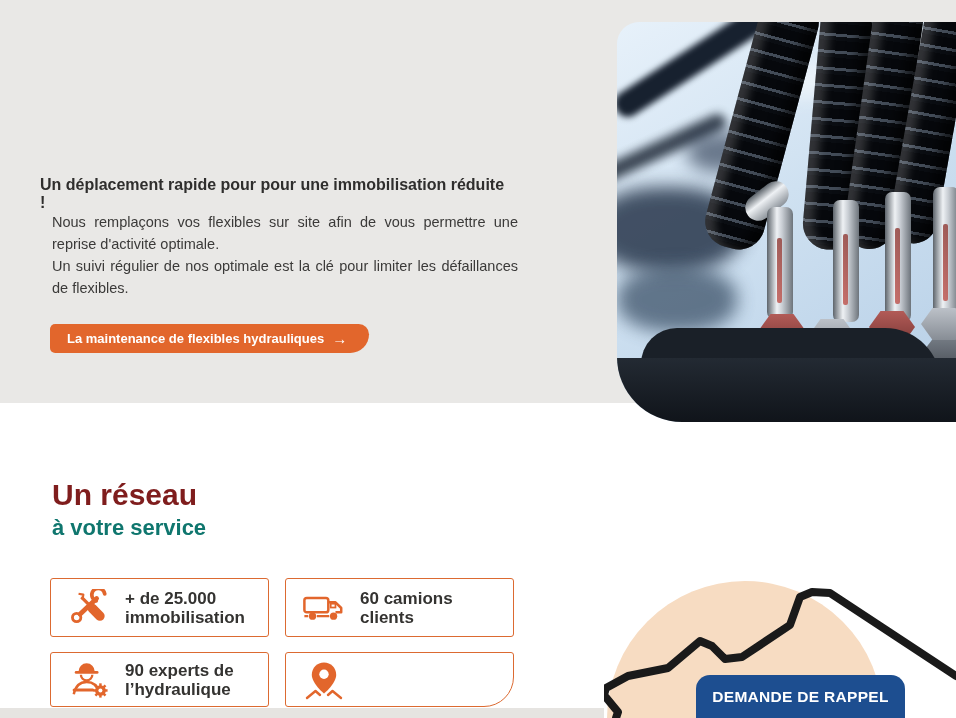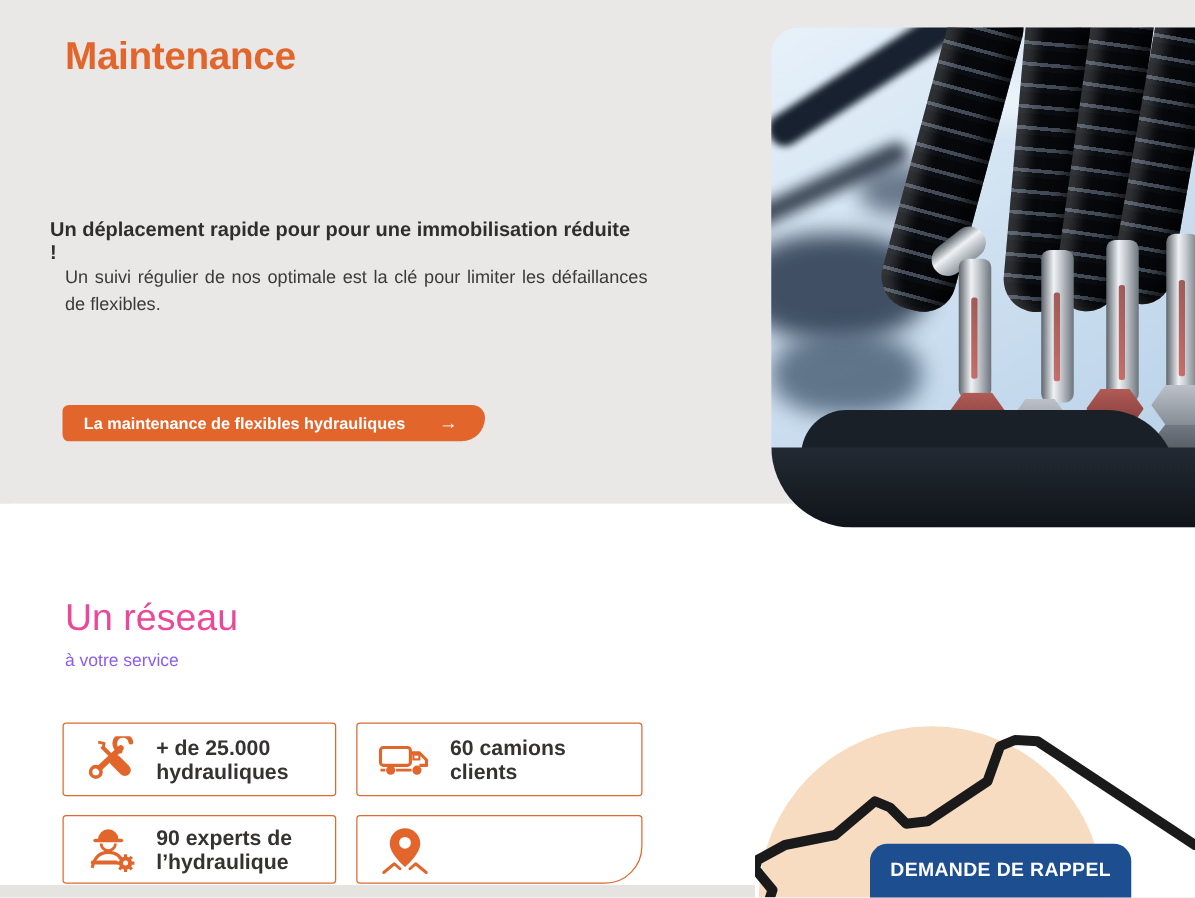--- a/index.html
+++ b/index.html
@@ -14,21 +14,21 @@
   .bottom-strip{position:absolute;left:0;top:708px;width:956px;height:10px;background:#e6e4e1;}
 
   
   .hero-title{position:absolute;left:52px;top:24px;margin:0;font-size:31px;line-height:41px;font-weight:bold;color:#e2662c;letter-spacing:-0.3px;}
   .hero-title span{display:block;}
   .hero-lead{position:absolute;left:40px;top:176px;width:470px;margin:0;font-size:16px;font-weight:bold;color:#2f2e2d;}
   .hero-body{position:absolute;left:52px;top:211px;width:466px;font-size:14.5px;line-height:22px;color:#3b3a39;text-align:justify;}
   .hero-body p{margin:0;}
   .cta{
     position:absolute;left:50px;top:324px;height:29px;
-    display:inline-flex;align-items:center;gap:27px;
+    display:inline-flex;align-items:center;gap:8px;
     padding:0 22px 0 17px;background:#e2662c;color:#ffffff;
     font-size:13px;font-weight:bold;border:none;cursor:pointer;
     border-radius:6px 12px 22px 6px;font-family:"Liberation Sans",sans-serif;
   }
   .cta .arrow{font-size:15px;font-weight:bold;line-height:1;}
 
   
   .hero-image{position:absolute;left:617px;top:22px;width:339px;height:400px;border-radius:22px 0 0 65px;overflow:hidden;}
   .hero-image *{position:absolute;}
   .sky{left:0;top:0;right:0;bottom:0;background:linear-gradient(150deg,#e7f1fa 0%,#cfe1f1 45%,#b5cee6 100%);}
@@ -68,22 +68,22 @@
   .nut.dark{background:linear-gradient(#7a818a,#51575f);height:30px;}
   .nut.n1{left:142px;top:292px;} .nut.n2{left:192px;top:297px;}
   .nut.n3{left:252px;top:289px;} .nut.n4{left:304px;top:286px;}
   .nut.n5{left:146px;top:318px;} .nut.n6{left:196px;top:323px;}
   .nut.n7{left:256px;top:315px;} .nut.n8{left:308px;top:312px;}
   .base-hump{left:24px;top:306px;width:300px;height:70px;background:#1a2028;border-radius:36px 56px 0 0;}
   .base-main{left:0;top:336px;width:339px;height:64px;background:linear-gradient(#232a33,#10141a);}
 
   
   .net-title{position:absolute;left:52px;top:476px;margin:0;}
-  .net-title .accent{display:block;font-size:30px;line-height:38px;font-weight:normal;color:#ec4899;}
-  .net-title .rest{display:block;font-size:14px;line-height:28px;font-weight:normal;color:#8b5cf6;}
+  .net-title .accent{display:block;font-size:30px;line-height:38px;font-weight:bold;color:#7f1d1d;}
+  .net-title .rest{display:block;font-size:22px;line-height:28px;font-weight:bold;color:#0f766e;}
   .card{
     position:absolute;background:#ffffff;border:1px solid #dc6a31;border-radius:3px;
     display:flex;align-items:center;padding-left:15px;gap:13px;box-sizing:border-box;
   }
   .card.c1{left:50px;top:578px;width:219px;height:59px;}
   .card.c2{left:285px;top:578px;width:229px;height:59px;}
   .card.c3{left:50px;top:652px;width:219px;height:55px;}
   .card.c4{left:285px;top:652px;width:229px;height:55px;border-radius:3px 3px 30px 3px;}
   .card .icon{width:46px;height:42px;flex:0 0 auto;display:flex;align-items:center;justify-content:center;}
   .card .txt{font-size:17px;line-height:19px;font-weight:600;color:#343331;}
@@ -101,26 +101,26 @@
   }
 </style>
 </head>
 <body>
 
 <div class="hero-bg"></div>
 <div class="main-bg"></div>
 <div class="bottom-strip"></div>
 
 <h1 class="hero-title">
-  <span>Maintenance</span>
 </h1>
 
 <p class="hero-lead">Un déplacement rapide pour pour une immobilisation réduite !</p>
 
 <div class="hero-body">
+  <p>Nous remplaçons vos flexibles sur site afin de vous permettre une reprise d'activité optimale.</p>
   <p>Un suivi régulier de nos optimale est la clé pour limiter les défaillances de flexibles.</p>
 </div>
 
 <button class="cta">
   <span>La maintenance de flexibles hydrauliques</span>
   <span class="arrow">→</span>
 </button>
 
 <div class="hero-image">
   <div class="sky"></div>
@@ -171,21 +171,21 @@
       <circle cx="9" cy="30" r="4.4" fill="none" stroke="#e2662c" stroke-width="3"></circle>
       <line x1="12.5" y1="26.5" x2="30" y2="10" stroke="#e2662c" stroke-width="5" stroke-linecap="round"></line>
       <path d="M29.5,12.5 A6.8,6.8 0 1 1 38.5,5" fill="none" stroke="#e2662c" stroke-width="4" stroke-linecap="round"></path>
       <path d="M11,5 l5,1 -1,5" fill="none" stroke="#e2662c" stroke-width="2.4" stroke-linejoin="round"></path>
       <line x1="14" y1="8.5" x2="24" y2="18.5" stroke="#e2662c" stroke-width="3.4"></line>
       <line x1="25.5" y1="20.5" x2="33.5" y2="28.5" stroke="#e2662c" stroke-width="10" stroke-linecap="round"></line>
     </svg>
   </span>
   <span class="txt">
     <span>+ de 25.000</span>
-    <span>hydrauliques</span>
+    <span>immobilisation</span>
   </span>
 </div>
 
 <div class="card c2">
   <span class="icon">
     <svg width="44" height="34" viewBox="0 0 46 34">
       <rect x="2.5" y="6.5" width="25" height="15" rx="2.5" fill="none" stroke="#e2662c" stroke-width="2.6"></rect>
       <path d="M27.5,11 h7.5 l6,6 v4.5 h-6" fill="none" stroke="#e2662c" stroke-width="2.6" stroke-linejoin="round"></path>
       <rect x="30" y="12.5" width="5" height="4" fill="none" stroke="#e2662c" stroke-width="1.8"></rect>
       <circle cx="11" cy="25.5" r="3.8" fill="#e2662c"></circle>

